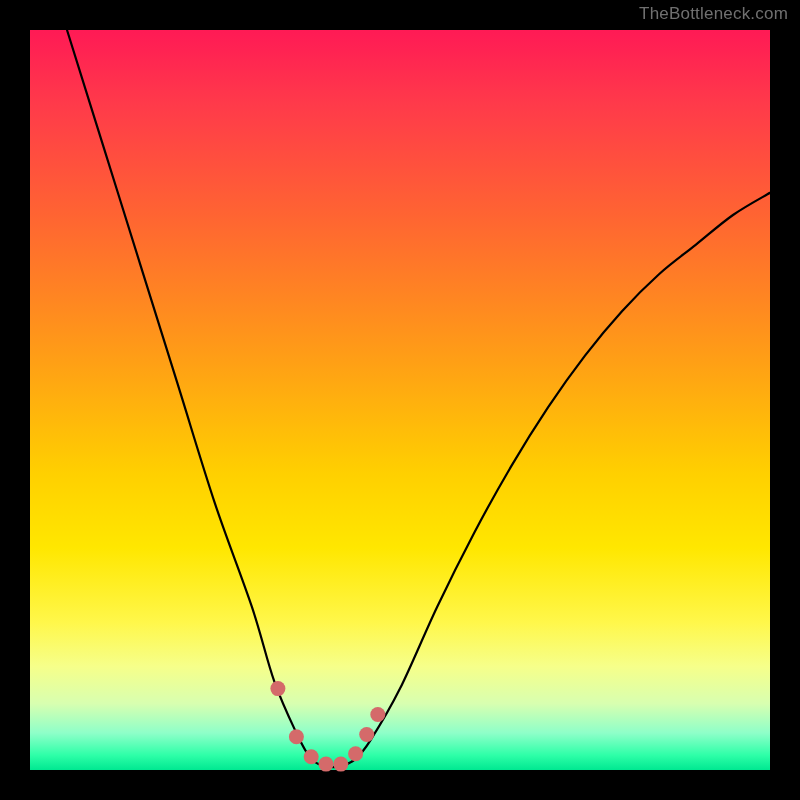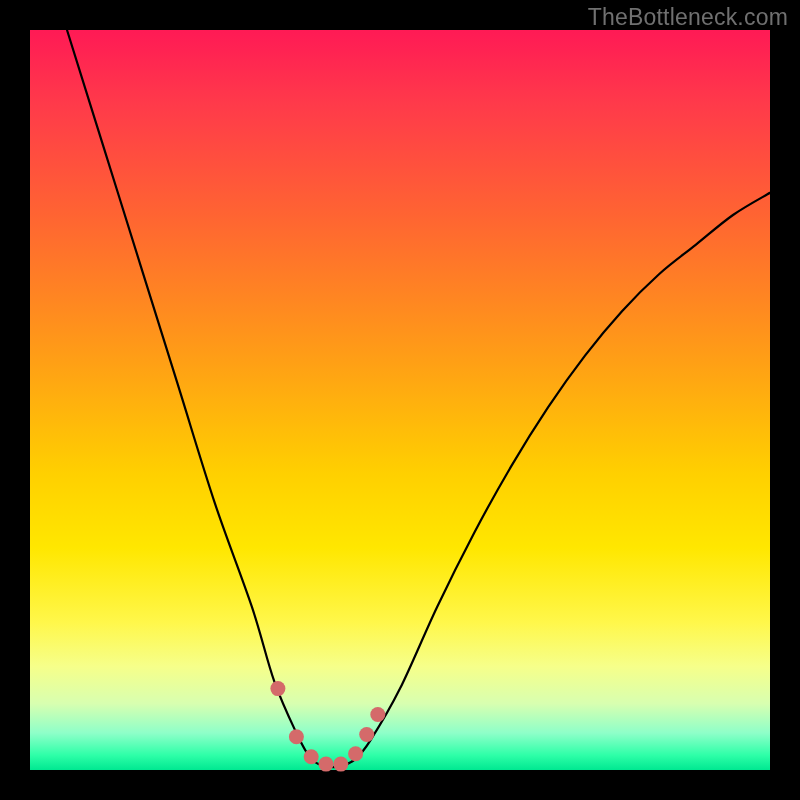--- a/index.html
+++ b/index.html
@@ -40,21 +40,21 @@
       #8effc9 95%,
       #2effa8 98%,
       #00e891 100%
     );
   }
   .watermark {
     position: absolute;
     top: 4px;
     right: 12px;
     color: #707070;
-    font-size: 23px;
+    font-size: 17px;
     font-weight: 500;
     letter-spacing: 0.2px;
     user-select: none;
   }
   svg.curve {
     position: absolute;
     top: 0;
     left: 0;
     width: 740px;
     height: 740px;

